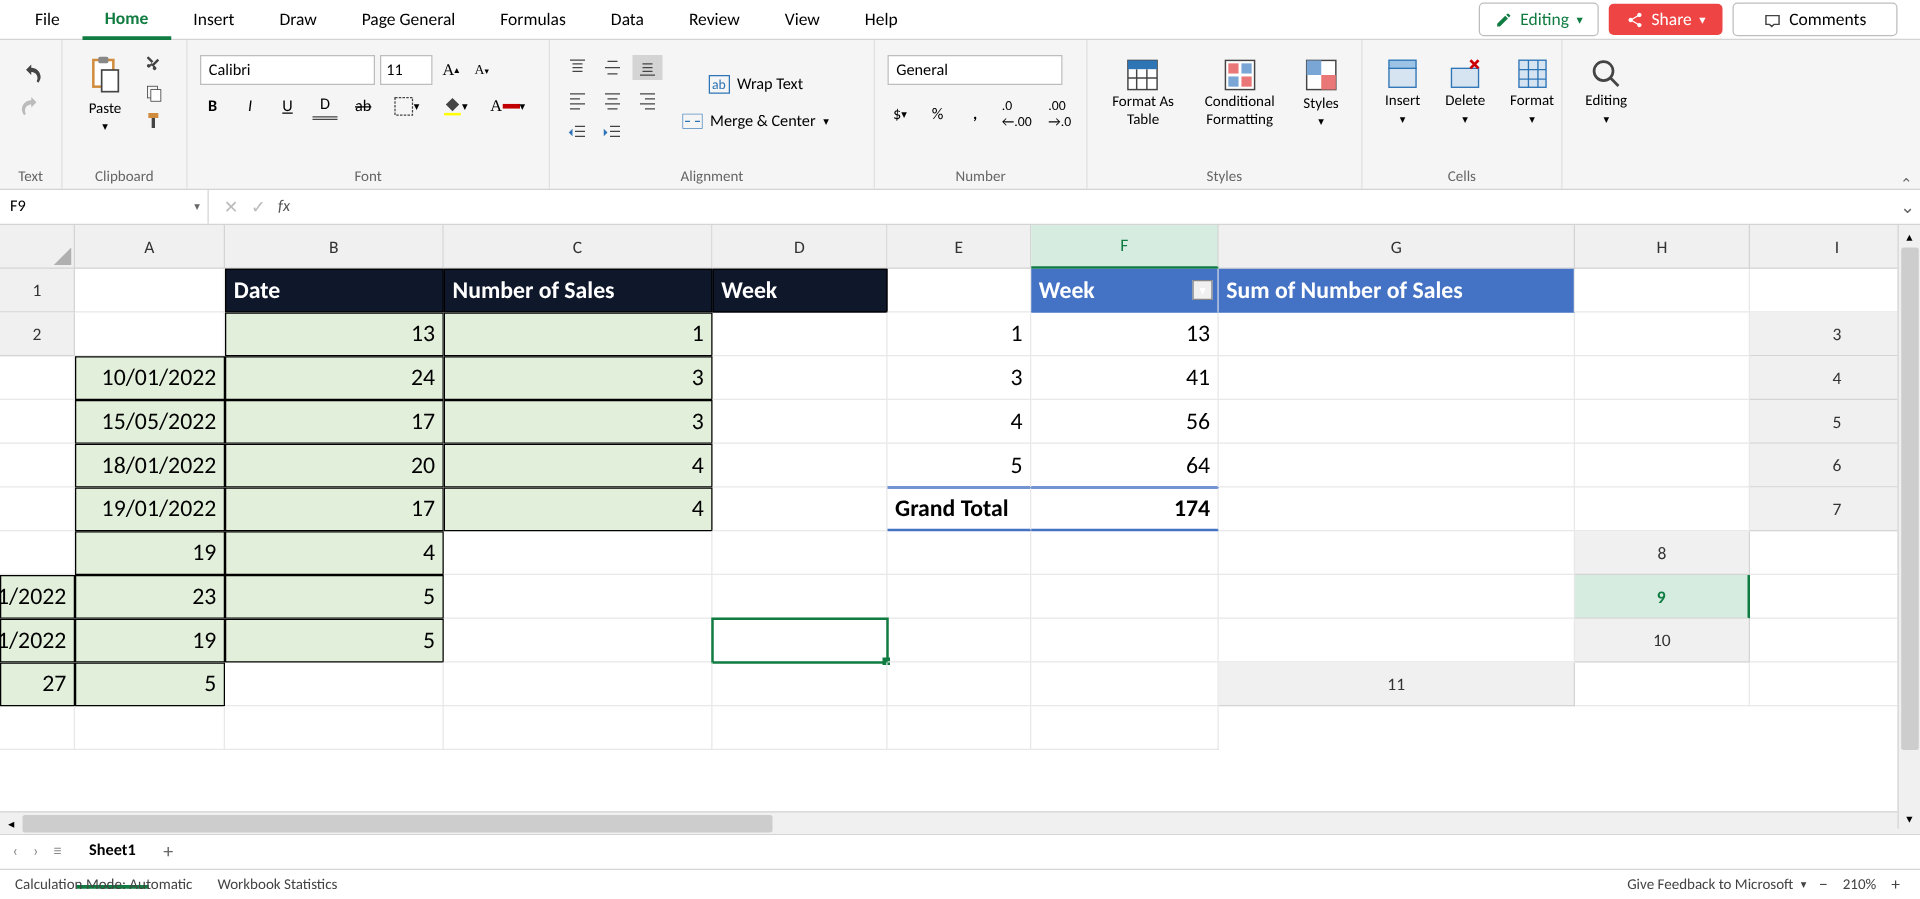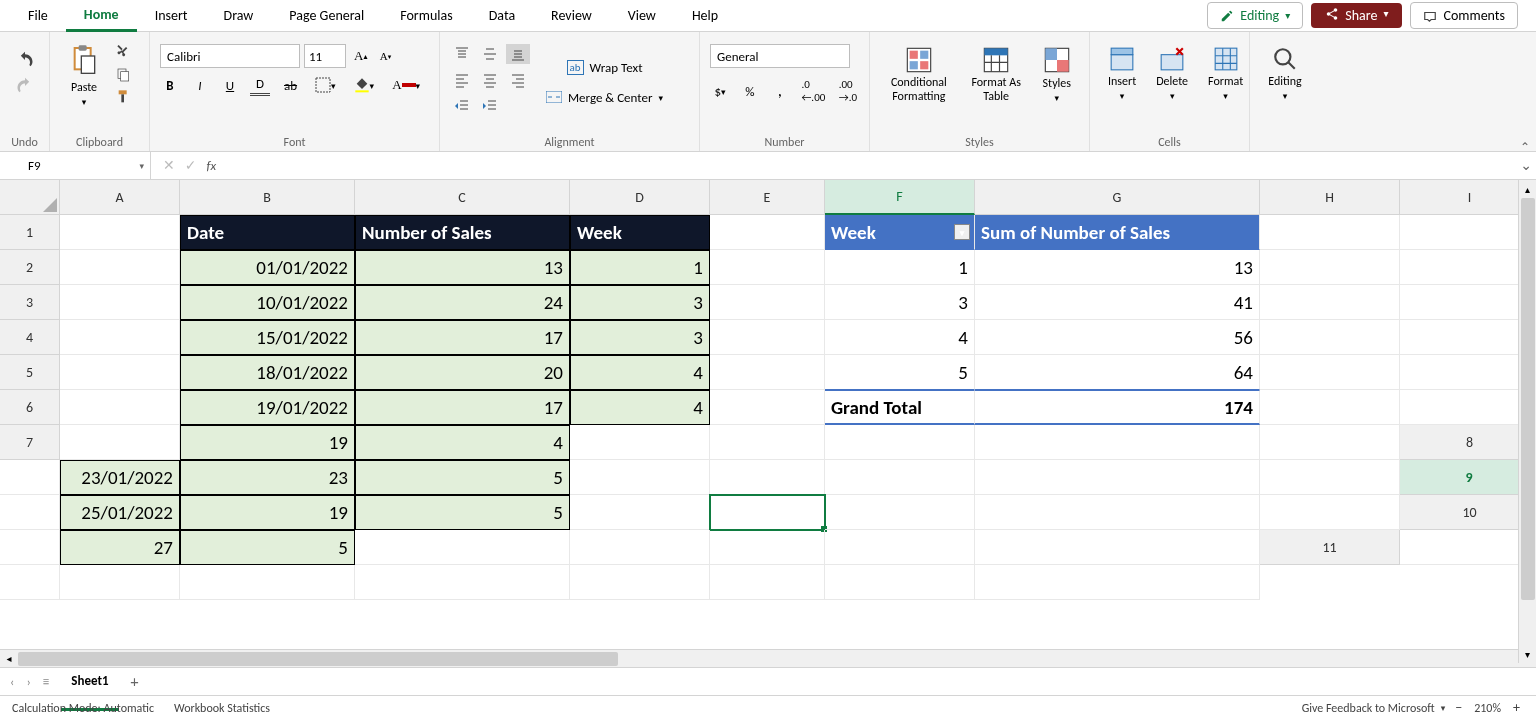--- a/index.html
+++ b/index.html
@@ -4,39 +4,39 @@
 <style>
 * { box-sizing: border-box; margin: 0; padding: 0; font-family: 'Segoe UI', Calibri, sans-serif; }
 body { background: #fff; width: 1536px; height: 719px; overflow: hidden; display: flex; flex-direction: column; font-size: 14px; }
 
 
 .tab-bar { display: flex; align-items: center; height: 32px; padding: 0 10px; border-bottom: 1px solid #d4d4d4; }
 .tab { padding: 6px 18px; cursor: pointer; font-size: 14px; }
 .tab.active { border-bottom: 3px solid #107c41; font-weight: 600; color: #107c41; }
 .tab-bar .spacer { flex: 1; }
 .editing-btn { border: 1px solid #bdbdbd; padding: 4px 12px; border-radius: 4px; display: flex; align-items: center; gap: 6px; color: #107c41; margin-right: 8px; cursor: pointer; }
-.share-btn { background: #7f1d1d; color: #fff; padding: 4px 14px; border-radius: 4px; display: flex; gap: 6px; margin-right: 8px; cursor: pointer; }
-.comments-btn { border: 1px solid #bdbdbd; padding: 4px 12px; border-radius: 4px; display: flex; align-items: center; gap: 6px; margin-right: 8px; cursor: pointer; }
+.share-btn { background: #ef4444; color: #fff; padding: 4px 14px; border-radius: 4px; display: flex; align-items: center; gap: 6px; margin-right: 8px; cursor: pointer; }
+.comments-btn { border: 1px solid #bdbdbd; padding: 4px 24px; border-radius: 4px; display: flex; align-items: center; gap: 6px; margin-right: 8px; cursor: pointer; }
 
 
 .ribbon { display: flex; height: 120px; background: #f5f5f5; border-bottom: 1px solid #d4d4d4; }
 .ribbon-group { display: flex; flex-direction: column; justify-content: space-between; padding: 6px 10px 2px; border-right: 1px solid #e0e0e0; }
 .ribbon-group-label { text-align: center; font-size: 12px; color: #666; padding-top: 2px; }
 .ribbon-row { display: flex; align-items: center; gap: 4px; }
 .ribbon-stack { display: flex; flex-direction: column; gap: 2px; }
 .ribbon-btn { padding: 2px 4px; cursor: pointer; display: flex; align-items: center; justify-content: center; min-width: 20px; min-height: 20px; font-size: 13px; }
 .big-btn { display: flex; flex-direction: column; align-items: center; gap: 2px; padding: 4px 8px; cursor: pointer; font-size: 12px; }
 .font-select { width: 140px; height: 24px; border: 1px solid #bdbdbd; background: #fff; padding: 0 6px; font-size: 13px; }
 .size-select { width: 42px; height: 24px; border: 1px solid #bdbdbd; background: #fff; padding: 0 4px; font-size: 13px; text-align: left; }
 .num-select { width: 140px; height: 24px; border: 1px solid #bdbdbd; background: #fff; padding: 0 6px; font-size: 13px; }
 .collapse-ribbon { position: absolute; right: 6px; top: 140px; cursor: pointer; font-size: 12px; color: #666; }
 
 
 .formula-bar { display: flex; align-items: center; height: 28px; border-bottom: 1px solid #d4d4d4; }
-.name-box { width: 131px; border-right: 1px solid #d4d4d4; padding: 0 8px; height: 100%; display: flex; align-items: center; font-size: 13px; position: relative; margin-left: 20px; }
+.name-box { width: 167px; border-right: 1px solid #d4d4d4; padding: 0 8px; height: 100%; display: flex; align-items: center; font-size: 13px; position: relative; }
 .name-box::after { content: '▾'; position: absolute; right: 6px; font-size: 9px; color: #666; }
 .fx-controls { display: flex; align-items: center; gap: 10px; padding: 0 12px; color: #888; }
 .fx-label { font-style: italic; font-size: 13px; color: #555; }
 .formula-input { flex: 1; padding: 0 8px; height: 100%; font-size: 13px; }
 .expand-fbar { width: 20px; text-align: center; cursor: pointer; color: #666; }
 
 
 .grid-container { flex: 1; position: relative; overflow: hidden; display: flex; flex-direction: column; }
 .grid { display: grid; grid-template-columns: 60px 120px 175px 215px 140px 115px 150px 285px 140px 140px; grid-auto-rows: 35px; }
 .corner { background: #f0f0f0; border-right: 1px solid #d4d4d4; border-bottom: 1px solid #d4d4d4; position: relative; }
@@ -137,21 +137,21 @@
           <svg width="20" height="20" viewBox="0 0 24 24">
             <path fill="#444" d="M12 5V2L7 7l5 5V9c3 0 6 2 6 6 0 1-.3 2-.8 3l1.5 1.5C20 18 21 16 21 14c0-5-4-9-9-9z"></path>
           </svg>
         </div>
       <div class="ribbon-btn">
           <svg width="20" height="20" viewBox="0 0 24 24">
             <path fill="#bbb" d="M12 5V2l5 5-5 5V9c-3 0-6 2-6 6 0 1 .3 2 .8 3l-1.5 1.5C4 18 3 16 3 14c0-5 4-9 9-9z"></path>
           </svg>
         </div>
     </div>
-    <div class="ribbon-group-label">Undo</div>
+    <div class="ribbon-group-label">Text</div>
   </div>
 
   <div class="ribbon-group" style="width:100px">
     <div class="ribbon-row">
       <div class="big-btn">
         <svg width="32" height="36" viewBox="0 0 24 24">
             <rect x="5" y="3" width="12" height="16" fill="#fff" stroke="#d08c3c" stroke-width="1.5"></rect>
             <rect x="8" y="1" width="6" height="4" rx="1" fill="#888"></rect>
             <rect x="10" y="9" width="10" height="13" fill="#fff" stroke="#444"></rect>
           </svg>
@@ -302,34 +302,34 @@
       </div>
     </div>
     <div class="ribbon-group-label">Number</div>
   </div>
 
   <div class="ribbon-group" style="width:220px">
     <div class="ribbon-row" style="padding-top:4px">
       <div class="big-btn">
         <svg width="28" height="28" viewBox="0 0 24 24">
             <rect x="2" y="2" width="20" height="20" fill="#fff" stroke="#444"></rect>
+            <rect x="2" y="2" width="20" height="6" fill="#2e75b6"></rect>
+            <path stroke="#444" d="M2 14h20M8 8v14M15 8v14"></path>
+          </svg>
+        <span style="max-width:60px;text-align:center;line-height:1.1">Format As Table</span>
+      </div>
+      <div class="big-btn">
+        <svg width="28" height="28" viewBox="0 0 24 24">
+            <rect x="2" y="2" width="20" height="20" fill="#fff" stroke="#444"></rect>
             <rect x="4" y="4" width="7" height="7" fill="#e97777"></rect>
             <rect x="13" y="4" width="7" height="7" fill="#7aa6d6"></rect>
             <rect x="4" y="13" width="7" height="7" fill="#7aa6d6"></rect>
             <rect x="13" y="13" width="7" height="7" fill="#e97777"></rect>
           </svg>
         <span style="max-width:70px;text-align:center;line-height:1.1">Conditional Formatting</span>
-      </div>
-      <div class="big-btn">
-        <svg width="28" height="28" viewBox="0 0 24 24">
-            <rect x="2" y="2" width="20" height="20" fill="#fff" stroke="#444"></rect>
-            <rect x="2" y="2" width="20" height="6" fill="#2e75b6"></rect>
-            <path stroke="#444" d="M2 14h20M8 8v14M15 8v14"></path>
-          </svg>
-        <span style="max-width:60px;text-align:center;line-height:1.1">Format As Table</span>
       </div>
       <div class="big-btn">
         <svg width="28" height="28" viewBox="0 0 24 24">
             <rect x="2" y="2" width="20" height="20" fill="#fff" stroke="#444"></rect>
             <rect x="2" y="2" width="10" height="10" fill="#7aa6d6"></rect>
             <rect x="12" y="12" width="10" height="10" fill="#e97777"></rect>
           </svg>
         <span>Styles</span>
         <span style="font-size:9px">▾</span>
       </div>
@@ -415,21 +415,20 @@
     <div class="cell pv-head left">
         <span>Week</span>
         <span class="pv-filter">▾</span>
       </div>
     <div class="cell pv-head left">Sum of Number of Sales</div>
     <div class="cell"></div>
     <div class="cell"></div>
 
     <div class="row-head">2</div>
     <div class="cell"></div>
-    <div class="cell t1-cell right">01/01/2022</div>
     <div class="cell t1-cell right">13</div>
     <div class="cell t1-cell right">1</div>
     <div class="cell"></div>
     <div class="cell right">1</div>
     <div class="cell right">13</div>
     <div class="cell"></div>
     <div class="cell"></div>
 
     <div class="row-head">3</div>
     <div class="cell"></div>
@@ -437,21 +436,21 @@
     <div class="cell t1-cell right">24</div>
     <div class="cell t1-cell right">3</div>
     <div class="cell"></div>
     <div class="cell right">3</div>
     <div class="cell right">41</div>
     <div class="cell"></div>
     <div class="cell"></div>
 
     <div class="row-head">4</div>
     <div class="cell"></div>
-    <div class="cell t1-cell right">15/01/2022</div>
+    <div class="cell t1-cell right">15/05/2022</div>
     <div class="cell t1-cell right">17</div>
     <div class="cell t1-cell right">3</div>
     <div class="cell"></div>
     <div class="cell right">4</div>
     <div class="cell right">56</div>
     <div class="cell"></div>
     <div class="cell"></div>
 
     <div class="row-head">5</div>
     <div class="cell"></div>

